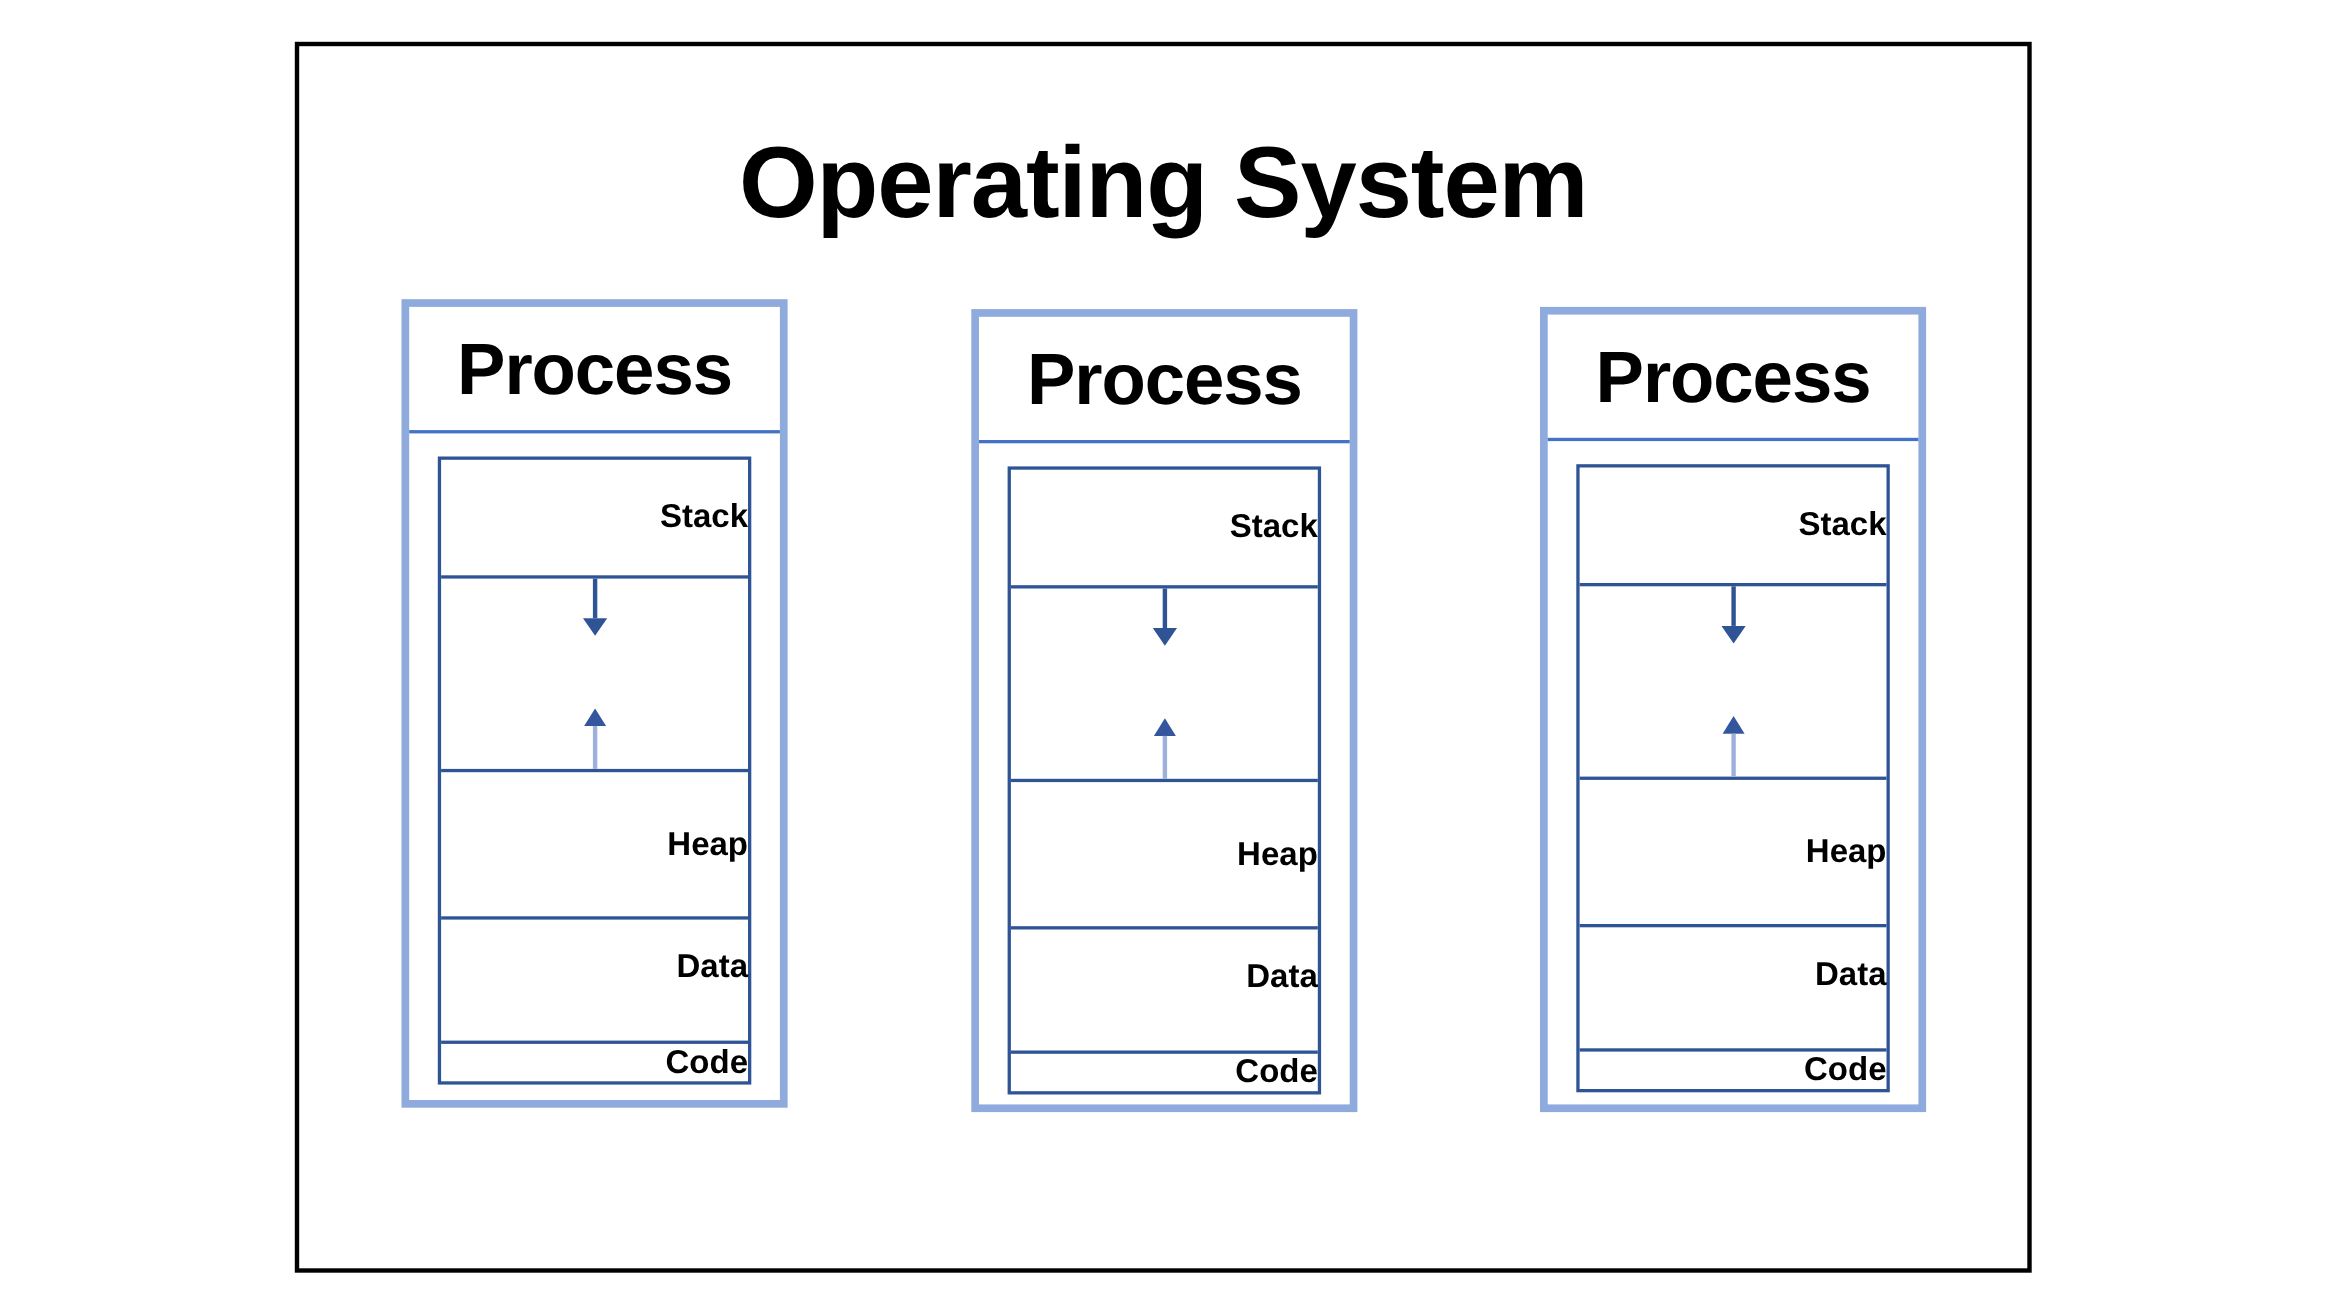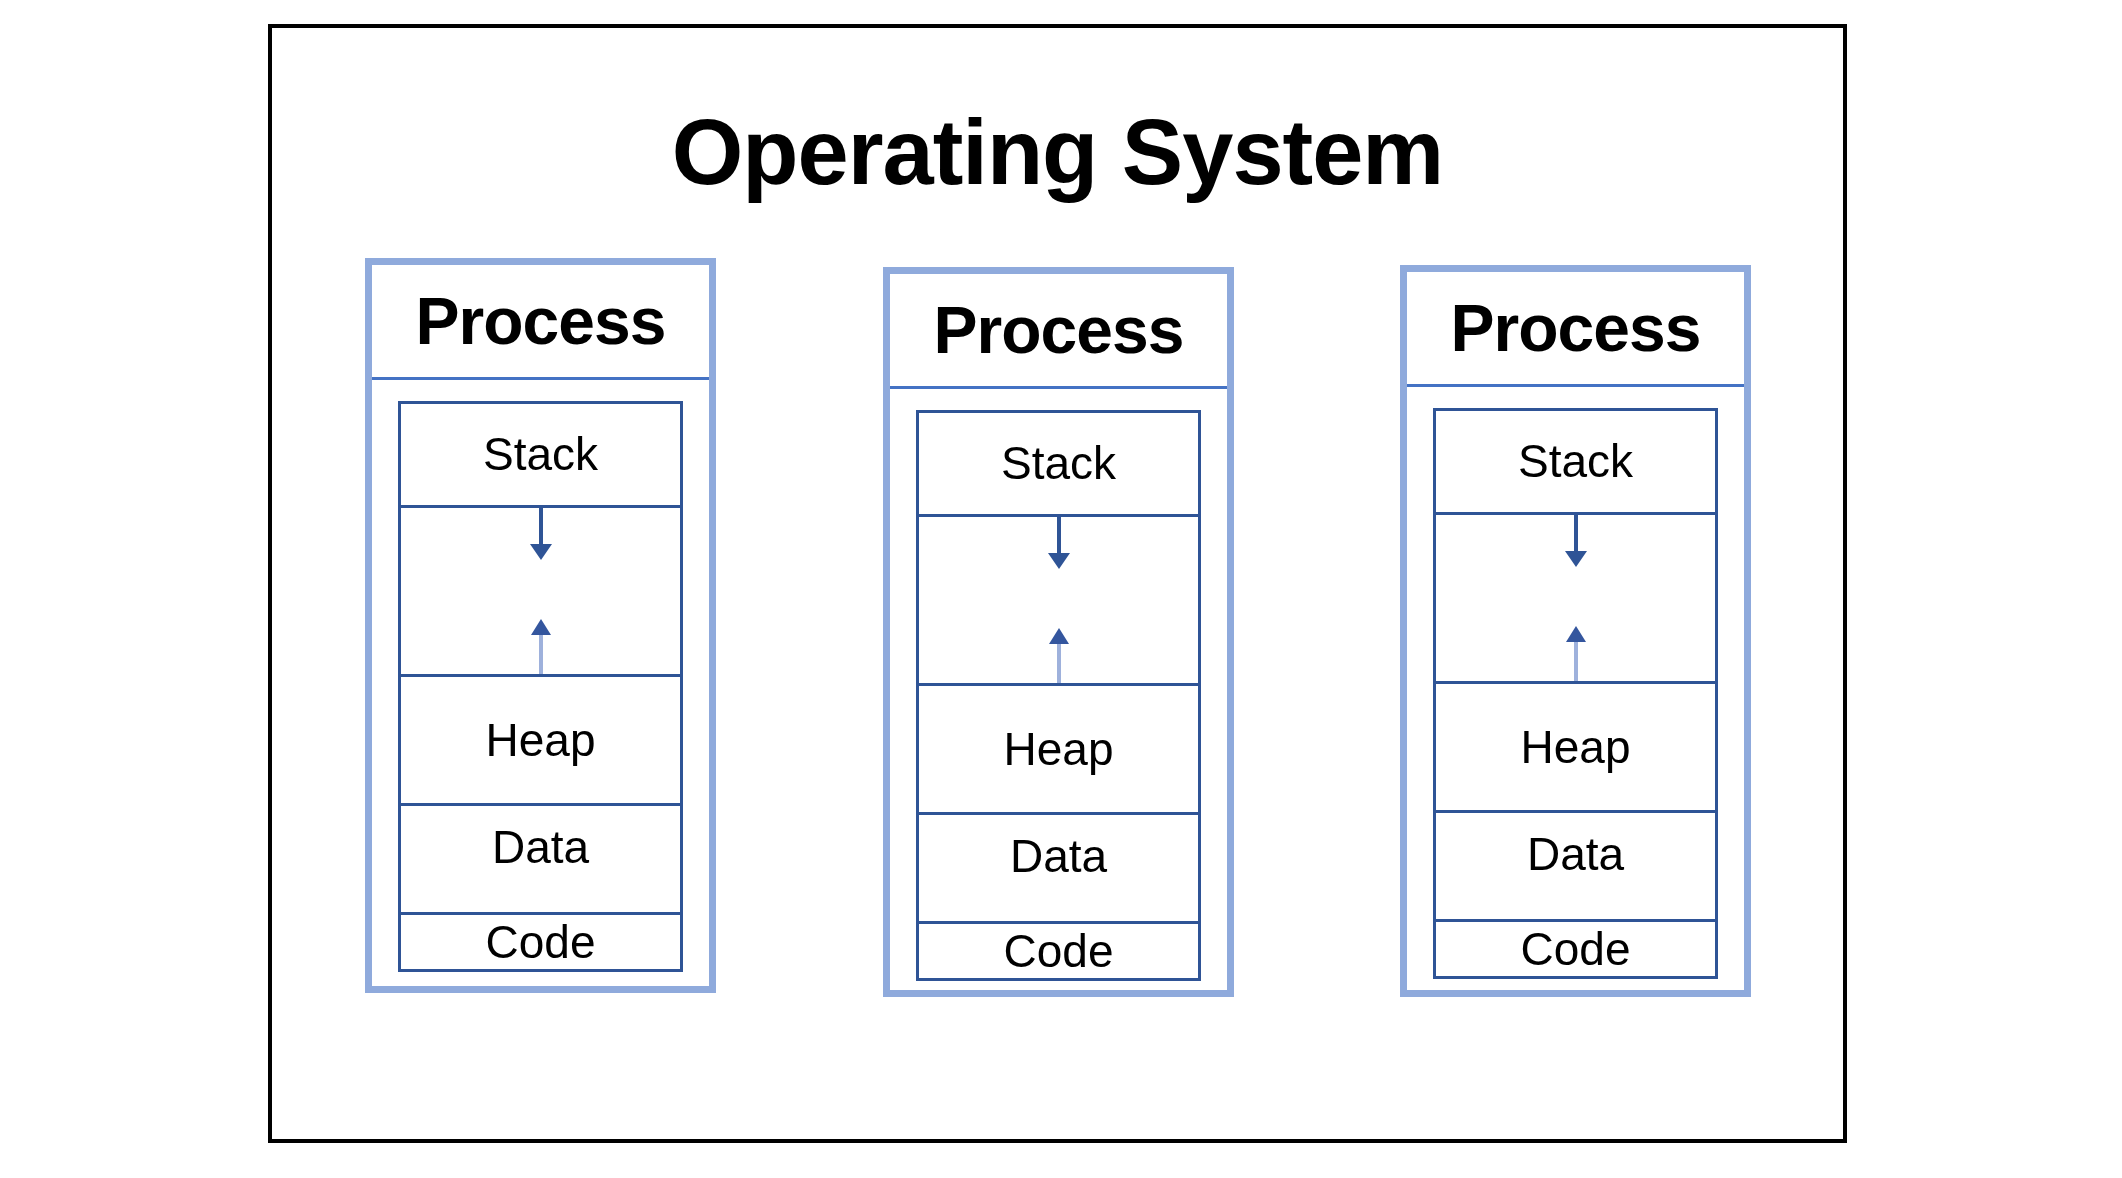--- a/index.html
+++ b/index.html
@@ -9,21 +9,21 @@
     height: 1178px;
     background: var(--page-bg, #ffffff);
     font-family: "Liberation Sans", sans-serif;
     color: var(--text, #000000);
     overflow: hidden;
   }
 
   .frame {
     position: absolute;
     left: 268px;
-    top: 24px;
+    top: 38px;
     width: 1579px;
     height: 1119px;
     box-sizing: border-box;
     border: 4px solid var(--frame-border, #000000);
     background: var(--page-bg, #ffffff);
   }
 
   .os-title {
     position: absolute;
     left: 0;
@@ -77,23 +77,23 @@
     box-sizing: border-box;
     border: 3px solid var(--memory-border-dark, #2F5496);
     display: flex;
     flex-direction: column;
   }
 
   .sec {
     box-sizing: border-box;
     display: flex;
     align-items: center;
-    justify-content: center;
-    font-size: 46px;
-    font-weight: 400;
+    justify-content: flex-end;
+    font-size: 30px;
+    font-weight: 700;
     white-space: nowrap;
   }
   .sec + .sec { border-top: 3px solid var(--memory-border-dark, #2F5496); }
   .sec-stack  { height: 109px; }
   .sec-growth { height: 183px; position: relative; }
   .sec-heap   { height: 140px; }
   .sec-data   { height: 92px;  }
   .sec-code   { flex: 1 1 auto; margin-top: 24px; }
 
   .arrow {

